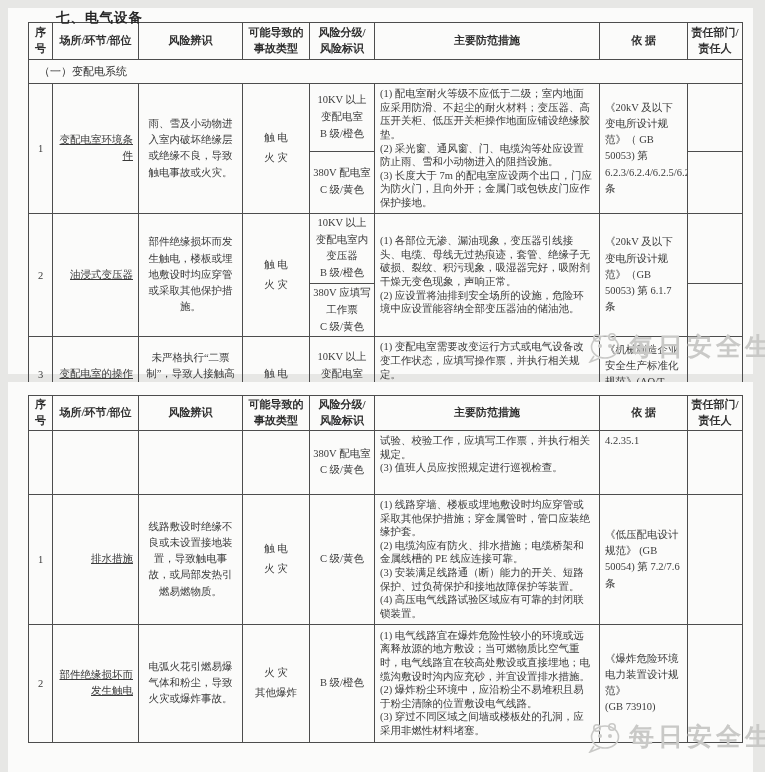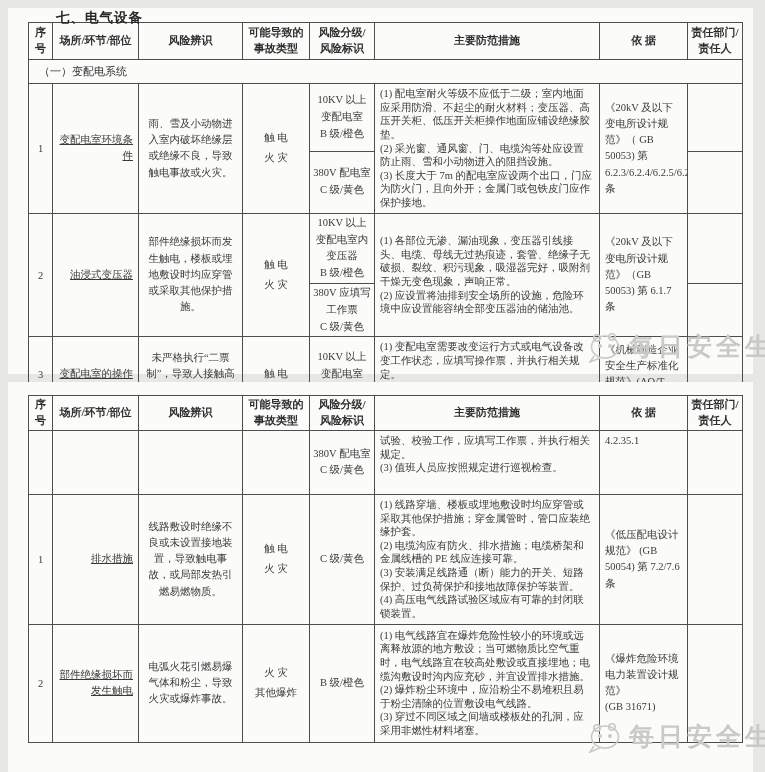--- a/index.html
+++ b/index.html
@@ -215,21 +215,21 @@
       <td class="c">2</td>
       <td class="place pre">部件绝缘损坏而发生触电</td>
       <td class="risk pre">电弧火花引燃易爆气体和粉尘，导致火灾或爆炸事故。</td>
       <td class="c acc pre">火 灾
 其他爆炸</td>
       <td class="c lvl pre">B 级/橙色</td>
       <td class="measures pre">(1)  电气线路宜在爆炸危险性较小的环境或远离释放源的地方敷设；当可燃物质比空气重时，电气线路宜在较高处敷设或直接埋地；电缆沟敷设时沟内应充砂，并宜设置排水措施。
 (2)  爆炸粉尘环境中，应沿粉尘不易堆积且易于粉尘清除的位置敷设电气线路。
 (3)  穿过不同区域之间墙或楼板处的孔洞，应采用非燃性材料堵塞。</td>
       <td class="basis pre">《爆炸危险环境电力装置设计规范》
-(GB  31671)</td>
+(GB  73910)</td>
       <td></td>
     </tr>
   </tbody>
     </table>
 </div>
 
 <div class="wm wm1">
   <svg width="38" height="32" viewBox="0 0 38 32">
     <g fill="none" stroke="#c9c9c7" stroke-width="1.6">
       <circle cx="9" cy="7" r="3.2"></circle>

